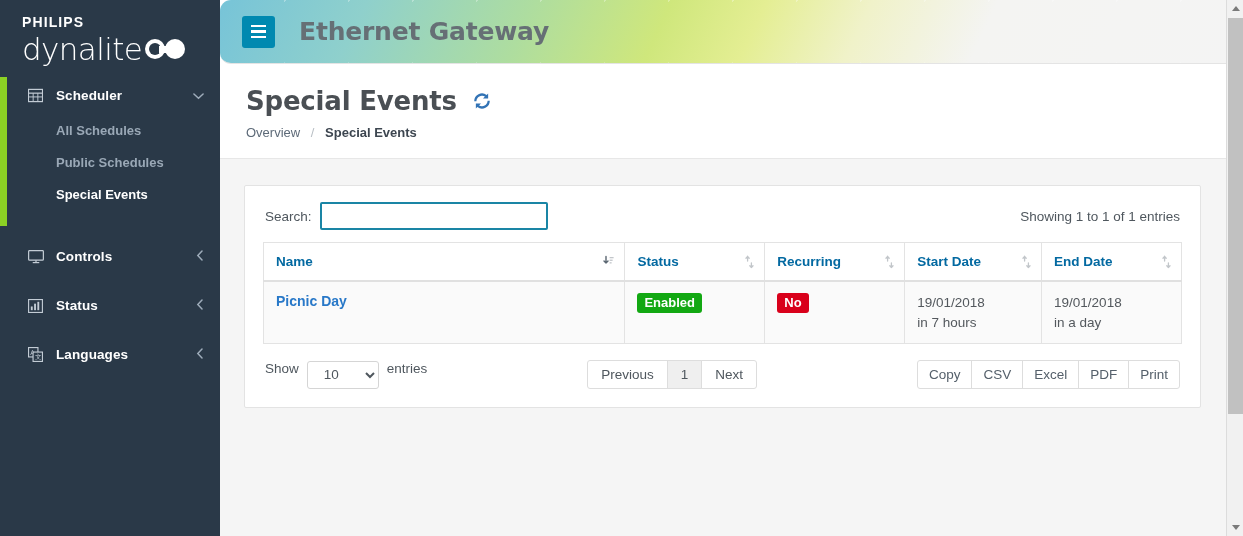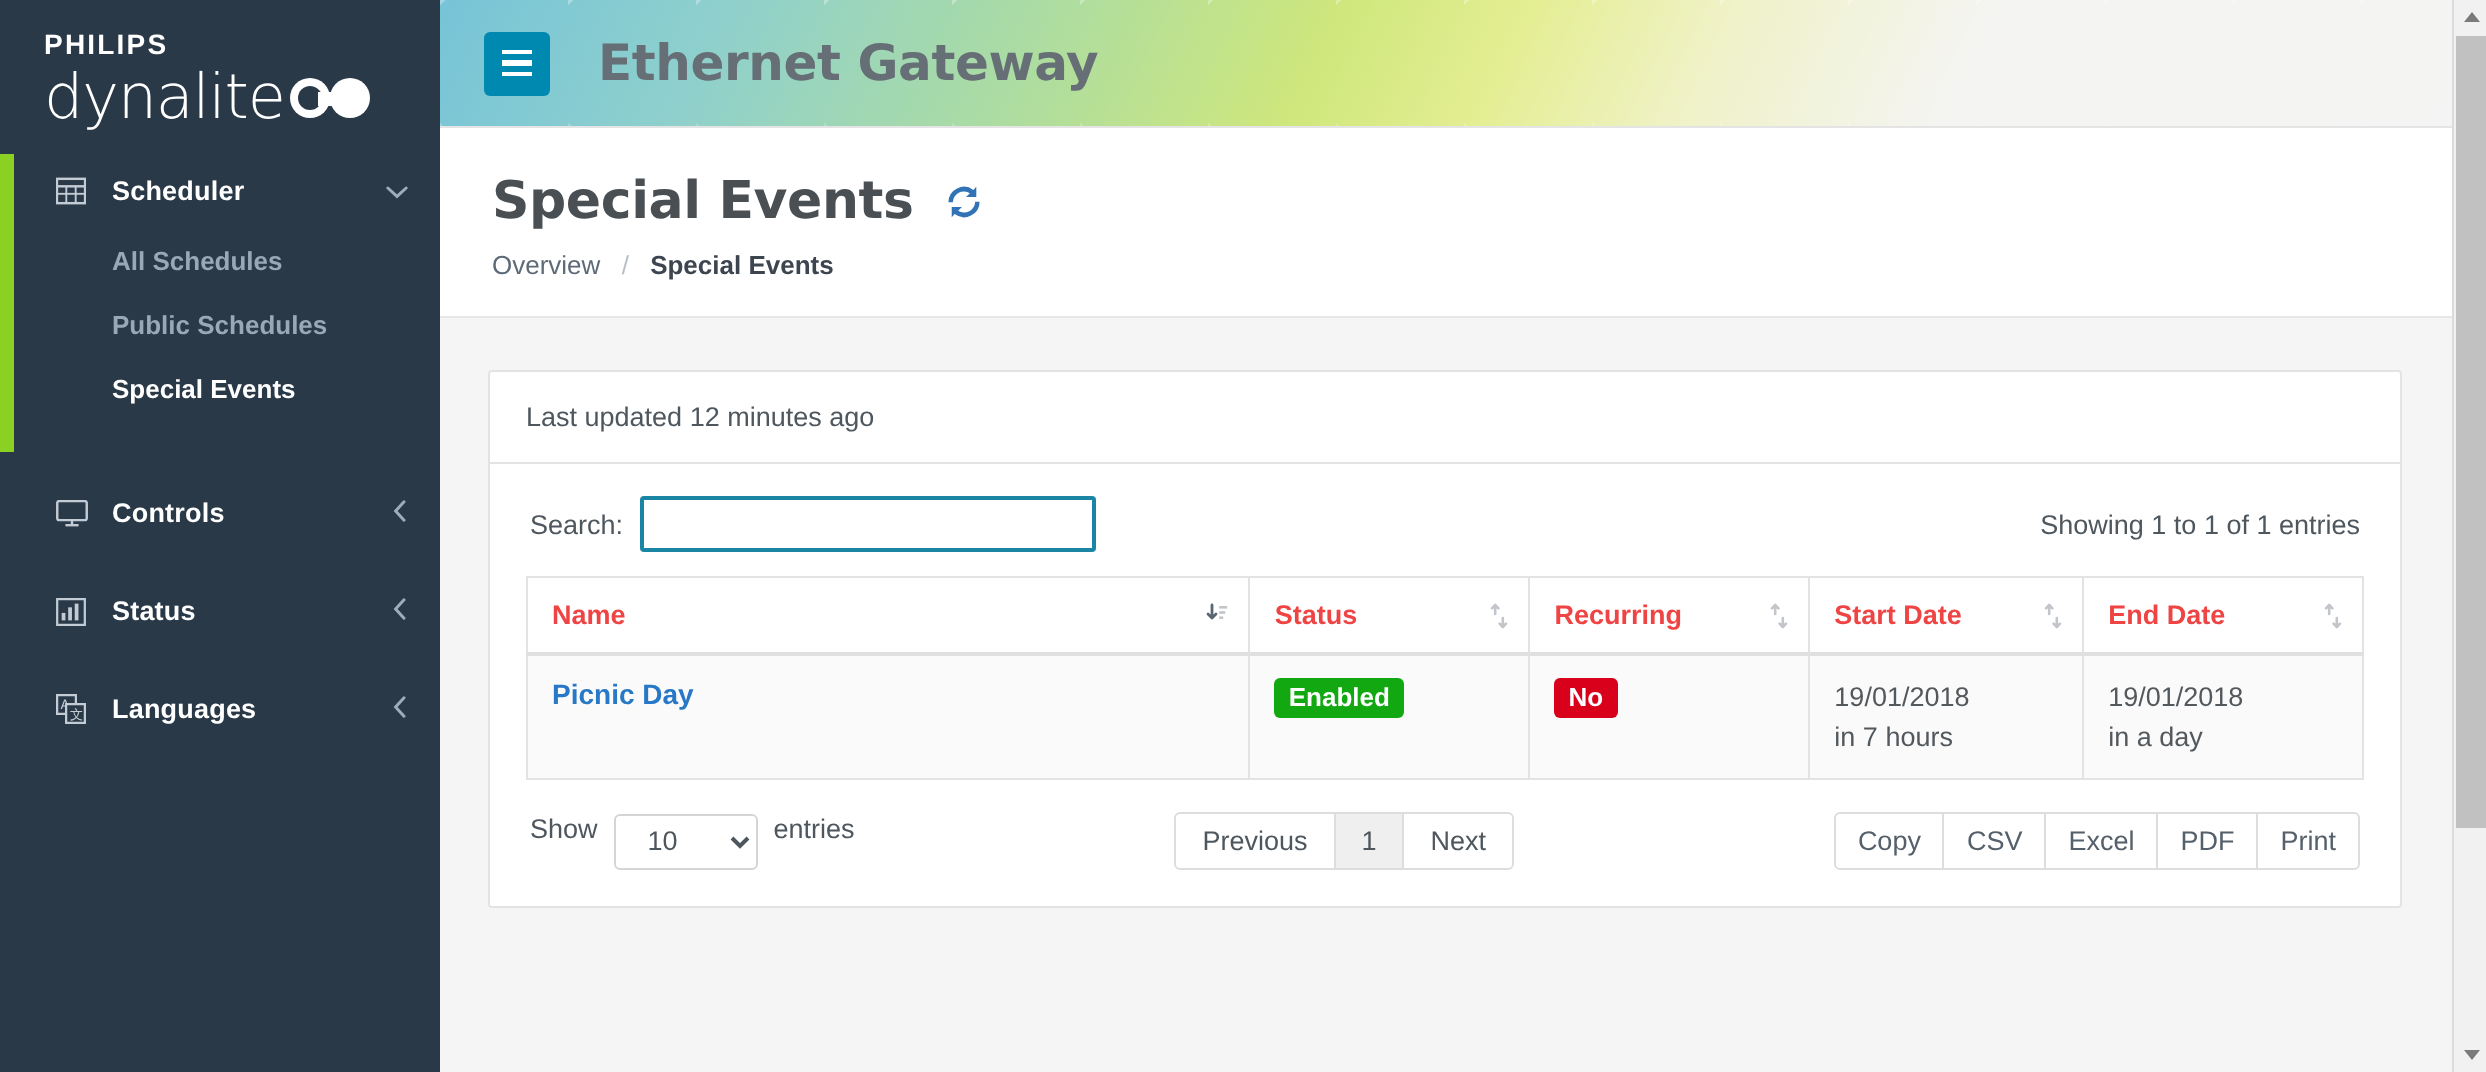--- a/index.html
+++ b/index.html
@@ -96,20 +96,21 @@
         #8fd0cc 14%,
         #aedd9f 30%,
         #cfe77c 43%,
         #e4ee93 52%,
         #f0f2c9 62%,
         #f4f4f2 74%,
         #f4f4f4 100%);
     display: flex; align-items: center;
     border-bottom: 1px solid #e4e4e4;
     overflow: hidden;
+    border-radius: 11px;
   }
   .topbar::before {
     content: ""; position: absolute; inset: 0;
     background:
       linear-gradient(135deg, rgba(255,255,255,0.30) 0 2px, transparent 2px 46px),
       linear-gradient(45deg, rgba(255,255,255,0.22) 0 2px, transparent 2px 46px);
     background-size: 64px 64px, 64px 64px;
     pointer-events: none;
   }
   .hamburger {
@@ -168,21 +169,21 @@
     font-size: 13px; font-family: "Liberation Sans", sans-serif;
     color: #333;
   }
   .showing-info { font-size: 13.5px; color: #4f575e; }
 
   table.dt { width: 100%; border-collapse: collapse; }
   table.dt thead th {
     background: #ffffff; border: 1px solid #e3e3e3;
     border-bottom: 2px solid #e0e0e0;
     padding: 11px 12px; text-align: left;
-    font-size: 13.5px; color: #ef4444; font-weight: bold;
+    font-size: 13.5px; color: #0369a1; font-weight: bold;
     position: relative; cursor: pointer; white-space: nowrap;
   }
   table.dt thead th .sort-ico {
     position: absolute; right: 10px; top: 50%; transform: translateY(-50%);
     display: flex; flex-direction: column; line-height: 0.72;
     font-size: 11px; color: #c2c6ca;
   }
   table.dt tbody td {
     border: 1px solid #e3e3e3; padding: 11px 12px;
     font-size: 13.5px; color: #53585d; vertical-align: top;
@@ -384,21 +385,20 @@
       <div class="breadcrumb">
         <span class="crumb-link">Overview</span>
         <span class="crumb-sep">/</span>
         <span class="crumb-current">Special Events</span>
       </div>
     </div>
 
     <div class="content-wrap">
       <div class="panel">
 
-        <div class="panel-head">Last updated 12 minutes ago</div>
 
         <div class="panel-body">
 
           <div class="table-controls-top">
             <div class="search-group">
               <label class="search-label">Search:</label>
               <input class="search-input" type="text" value="" placeholder="" style="">
             </div>
             <div class="showing-info">Showing 1 to 1 of 1 entries</div>
           </div>

